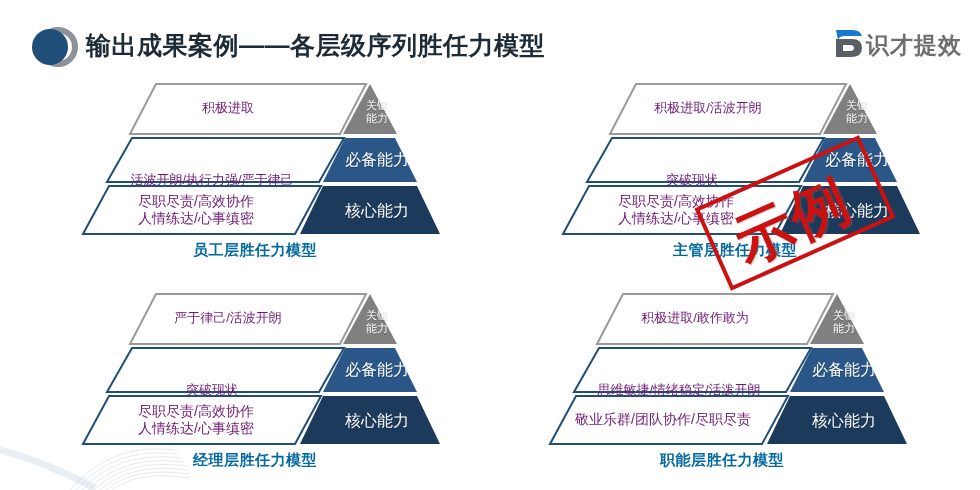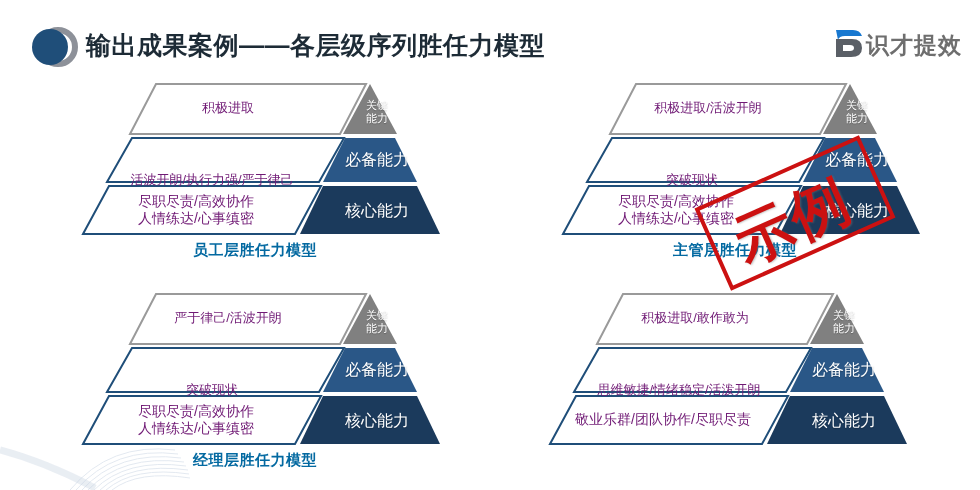--- a/index.html
+++ b/index.html
@@ -202,20 +202,21 @@
 
   <div class="row-text rt-top">积极进取/敢作敢为</div>
   <div class="row-text rt-mid">思维敏捷/情绪稳定/活泼开朗</div>
   <div class="row-text rt-base">敬业乐群/团队协作/尽职尽责</div>
 
   <div class="pyr-label pl-top">关键
 能力</div>
   <div class="pyr-label pl-mid">必备能力</div>
   <div class="pyr-label pl-base">核心能力</div>
 
+  <div class="block-title">职能层胜任力模型</div>
 </div>
 
 <div class="stamp"></div>
 <div class="stamp-text">示例</div>
 
 <span class="corner-deco">
   <svg width="190" height="70" viewBox="0 0 190 70">
     <path d="M0 30 Q45 42 95 68" fill="none" stroke="#8fa6c4" stroke-width="7" opacity=".35"></path>
     <g opacity=".45" stroke="#8fa6c4" stroke-width="1" fill="none">
       <path d="M70 70 Q110 22 175 30"></path>

